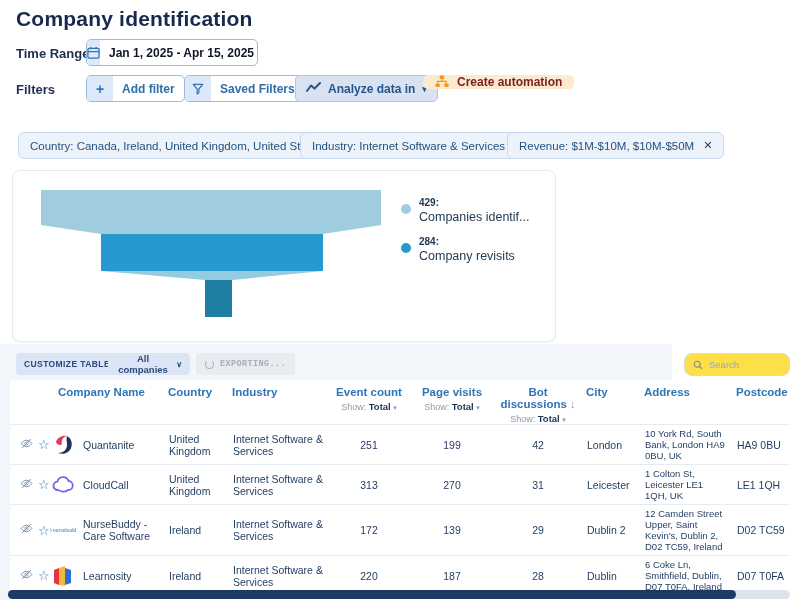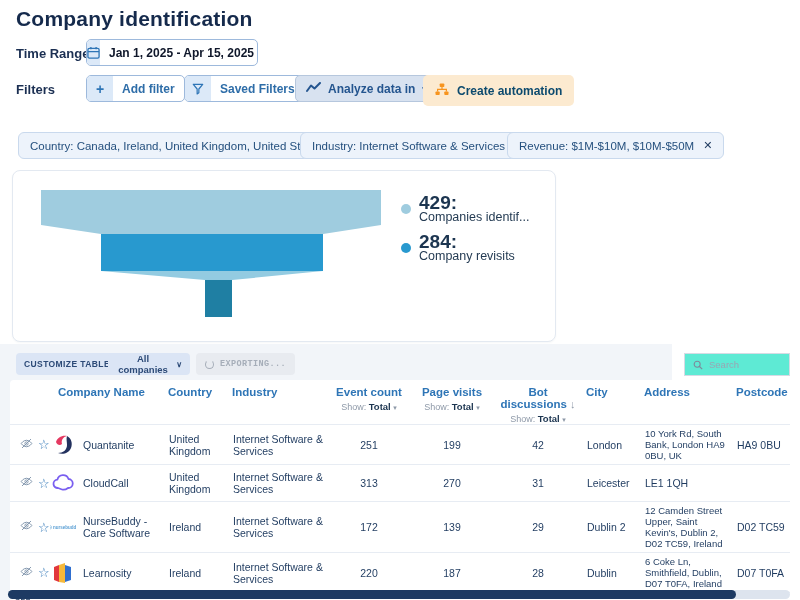--- a/index.html
+++ b/index.html
@@ -15,49 +15,49 @@
   .ctl-btn { display:inline-flex; align-items:center; background:#fff;
     border:1px solid #9db9dc; border-radius:5px; height:27px; overflow:hidden;
     font-size:12px; color:#2e6da8; cursor:pointer; }
   .ctl-seg { width:26px; height:100%; background:#dce9f8; display:flex; align-items:center; justify-content:center; }
   .ctl-label { padding:0 9px; font-weight:600; white-space:nowrap; }
   .chev { font-size:10px; color:#2e6da8; padding-right:8px; }
 
   .analyze-btn { display:inline-flex; align-items:center; gap:7px; background:#d8e2f0;
     border:1px solid #b6c7dd; border-radius:5px; height:27px; padding:0 10px;
     font-size:12px; font-weight:600; color:#24558f; cursor:pointer; }
-  .automation-btn { display:inline-flex; align-items:center; gap:8px; background:#fcead0;
-    border:none; border-radius:5px; height:31px; padding:0 12px;
-    font-size:12px; font-weight:600; color:#0c4a6e; cursor:pointer; }
+  .automation-btn { display:inline-flex; gap:8px; background:#fcead0;
+    border:none; border-radius:5px; height:14px; padding:0 12px;
+    font-size:12px; font-weight:600; color:#7f1d1d; cursor:pointer; }
 
   .chip { display:inline-flex; align-items:center; gap:9px; background:#edf3fb;
     border:1px solid #c9d9ed; border-radius:6px; height:27px; padding:0 11px;
     font-size:11.5px; color:#25507e; white-space:nowrap; }
   .chip .x { font-size:11px; color:#1e3a5f; cursor:pointer; }
 
   
   .funnel-card { left:12px; top:170px; width:544px; height:172px; background:#fff;
     border:1px solid #e3e9f1; border-radius:8px; box-shadow:0 1px 2px rgba(20,40,80,.04); }
   .legend { position:absolute; left:388px; top:24px; }
   .legend-item { position:relative; padding-left:18px; margin-bottom:9px; }
   .legend-dot { position:absolute; left:0; top:9px; width:10px; height:10px; border-radius:50%; }
-  .legend-value { font-size:19px; font-weight:700; color:#1c3550; line-height:15px; }
+  .legend-value { font-size:10px; font-weight:700; color:#1c3550; line-height:15px; }
   .legend-label { font-size:12.5px; color:#243b53; line-height:15px; white-space:nowrap; }
 
   
   .table-section { left:0; top:344px; width:672px; height:256px; background:#f2f5f9; }
   .tb-btn { display:inline-flex; align-items:center; gap:6px; height:22px; border-radius:4px;
     background:#dbe5f5; border:none; color:#2c4a77; font-weight:700; cursor:pointer;
     font-family:"Liberation Sans", sans-serif; }
   .tb-customize { font-size:8.5px; letter-spacing:.4px; padding:0 8px; }
   .tb-companies { font-size:9.5px; padding:0 8px; width:82px; justify-content:space-between; }
   .tb-export { font-size:8.5px; letter-spacing:.4px; padding:0 9px; background:#e8ebf0; color:#a6aeb9; cursor:default;font-family:Liberation Mono, monospace; }
   .spinner { width:9px; height:9px; border-radius:50%; border:1.5px solid #a6aeb9; border-top-color:transparent; }
-  .search-box { display:flex; align-items:center; gap:6px; width:106px; height:23px; background:#5eead4;
-    border:1px solid #d5dbe4; border-radius:0; padding:0 8px; }
+  .search-box { display:flex; align-items:center; gap:6px; width:106px; height:23px; background:#fde047;
+    border:1px solid #d5dbe4; border-radius:8px; padding:0 8px; }
   .search-box input { border:none; outline:none; width:70px; font-size:9.5px; color:#44546a;
     font-family:"Liberation Sans", sans-serif; background:transparent; }
   .search-box input::placeholder { color:#9aa5b3; }
 
   .grid-table { position:absolute; left:10px; top:36px; width:780px; background:#fff; border-radius:4px 4px 0 0; }
   .trow { display:grid; grid-template-columns:38px 116px 64px 100px 82px 84px 88px 58px 92px 58px; align-items:center; }
   .thead { min-height:35px; align-items:start; padding-top:6px; border-bottom:1px solid #e7ecf3; }
   .th { font-size:11.5px; font-weight:700; color:#2e75b6; padding:0 4px; }
   .th.first { padding-left:10px; }
   .th-num { text-align:center; }
@@ -268,20 +268,21 @@
               </svg>
           </span>
           <span class="company-name">CloudCall</span>
         </div>
         <div class="cell">United Kingdom</div>
         <div class="cell">Internet Software &amp; Services</div>
         <div class="cell cell-num">313</div>
         <div class="cell cell-num">270</div>
         <div class="cell cell-num">31</div>
         <div class="cell">Leicester</div>
+        <div class="cell cell-addr">1 Colton St, Leicester LE1 1QH, UK</div>
         <div class="cell">LE1 1QH</div>
       </div>
 
       <div class="trow tbody-row">
         <div class="row-icons">
           <span><svg width="13" height="13" viewBox="0 0 16 16">
                 <path d="M1.5 8s2.6-4 6.5-4 6.5 4 6.5 4-2.6 4-6.5 4S1.5 8 1.5 8z" fill="none" stroke="#8396ad" stroke-width="1.2"></path>
                 <circle cx="8" cy="8" r="2" fill="none" stroke="#8396ad" stroke-width="1.2"></circle>
                 <line x1="2.5" y1="13.5" x2="13.5" y2="2.5" stroke="#8396ad" stroke-width="1.2"></line>
               </svg></span>

